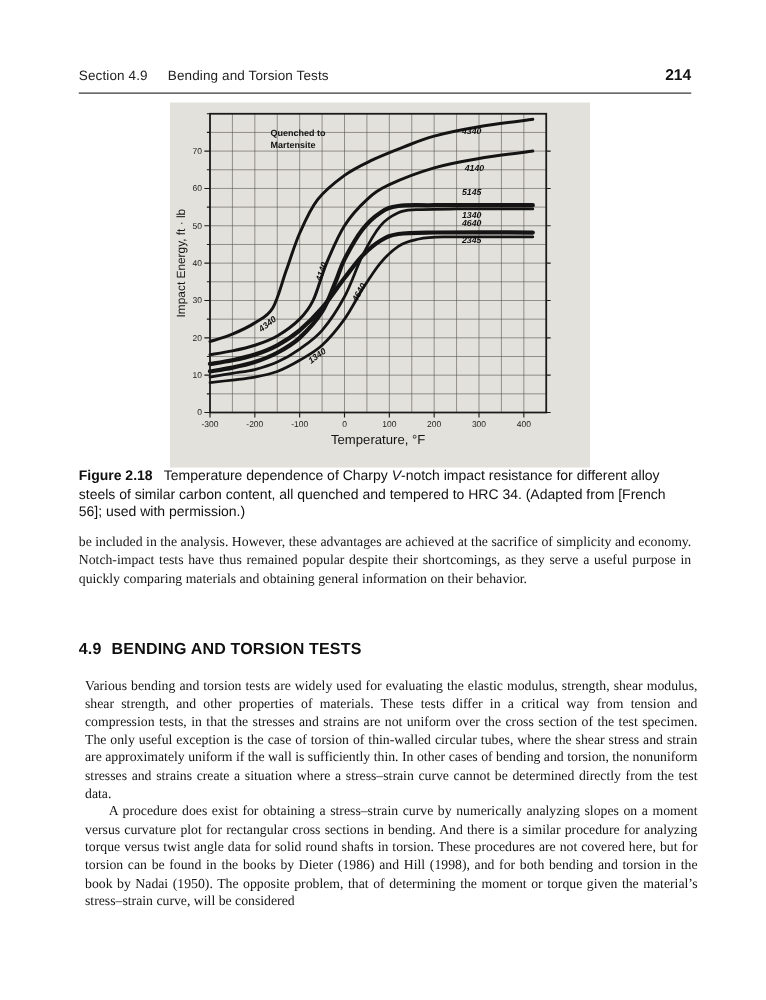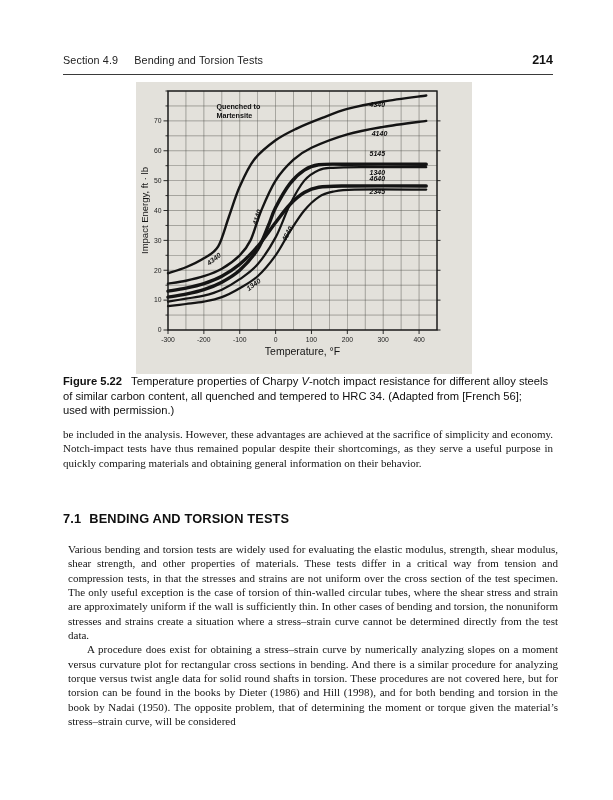--- a/index.html
+++ b/index.html
@@ -158,27 +158,27 @@
         <text x="80.42" y="26.924999999999983" font-size="7.2" font-weight="bold" fill="#111">Quenched to</text>
         <text x="80.42" y="36.42499999999998" font-size="7.2" font-weight="bold" fill="#111">Martensite</text>
         <text font-size="7" font-weight="bold" font-style="italic" fill="#111" transform="translate(73.24666666666667 183.76875) rotate(-38)">4340</text>
         <text font-size="7" font-weight="bold" font-style="italic" fill="#111" transform="translate(120.94933333333333 143.4375) rotate(-72)">4140</text>
         <text font-size="7" font-weight="bold" font-style="italic" fill="#111" transform="translate(149.64266666666668 159.86874999999998) rotate(-62)">4640</text>
         <text font-size="7" font-weight="bold" font-style="italic" fill="#111" transform="translate(112.7 209.1625) rotate(-36)">1340</text>
       </svg>
   </figure>
 
   <div class="caption">
-    <b>Figure 5.22</b><span>Temperature properties of Charpy </span><i>V</i><span>-notch impact resistance for different alloy steels of similar carbon content, all quenched and tempered to HRC 34. (Adapted from [French 56]; used with permission.)</span>
+    <b>Figure 2.18</b><span>Temperature dependence of Charpy </span><i>V</i><span>-notch impact resistance for different alloy steels of similar carbon content, all quenched and tempered to HRC 34. (Adapted from [French 56]; used with permission.)</span>
   </div>
 
   <p class="body p1">be included in the analysis. However, these advantages are achieved at the sacrifice of simplicity and economy. Notch-impact tests have thus remained popular despite their shortcomings, as they serve a useful purpose in quickly comparing materials and obtaining general information on their behavior.</p>
 
   <h2 class="section-heading">
-    <span class="sh-num">7.1</span><span>BENDING AND TORSION TESTS</span>
+    <span class="sh-num">4.9</span><span>BENDING AND TORSION TESTS</span>
   </h2>
 
   <div class="body-block">
     <p class="body">Various bending and torsion tests are widely used for evaluating the elastic modulus, strength, shear modulus, shear strength, and other properties of materials. These tests differ in a critical way from tension and compression tests, in that the stresses and strains are not uniform over the cross section of the test specimen. The only useful exception is the case of torsion of thin-walled circular tubes, where the shear stress and strain are approximately uniform if the wall is sufficiently thin. In other cases of bending and torsion, the nonuniform stresses and strains create a situation where a stress–strain curve cannot be determined directly from the test data.</p>
     <p class="body indent">A procedure does exist for obtaining a stress–strain curve by numerically analyzing slopes on a moment versus curvature plot for rectangular cross sections in bending. And there is a similar procedure for analyzing torque versus twist angle data for solid round shafts in torsion. These procedures are not covered here, but for torsion can be found in the books by Dieter (1986) and Hill (1998), and for both bending and torsion in the book by Nadai (1950). The opposite problem, that of determining the moment or torque given the material’s stress–strain curve, will be considered</p>
   </div>
 
 </div>
 
 </body></html>

